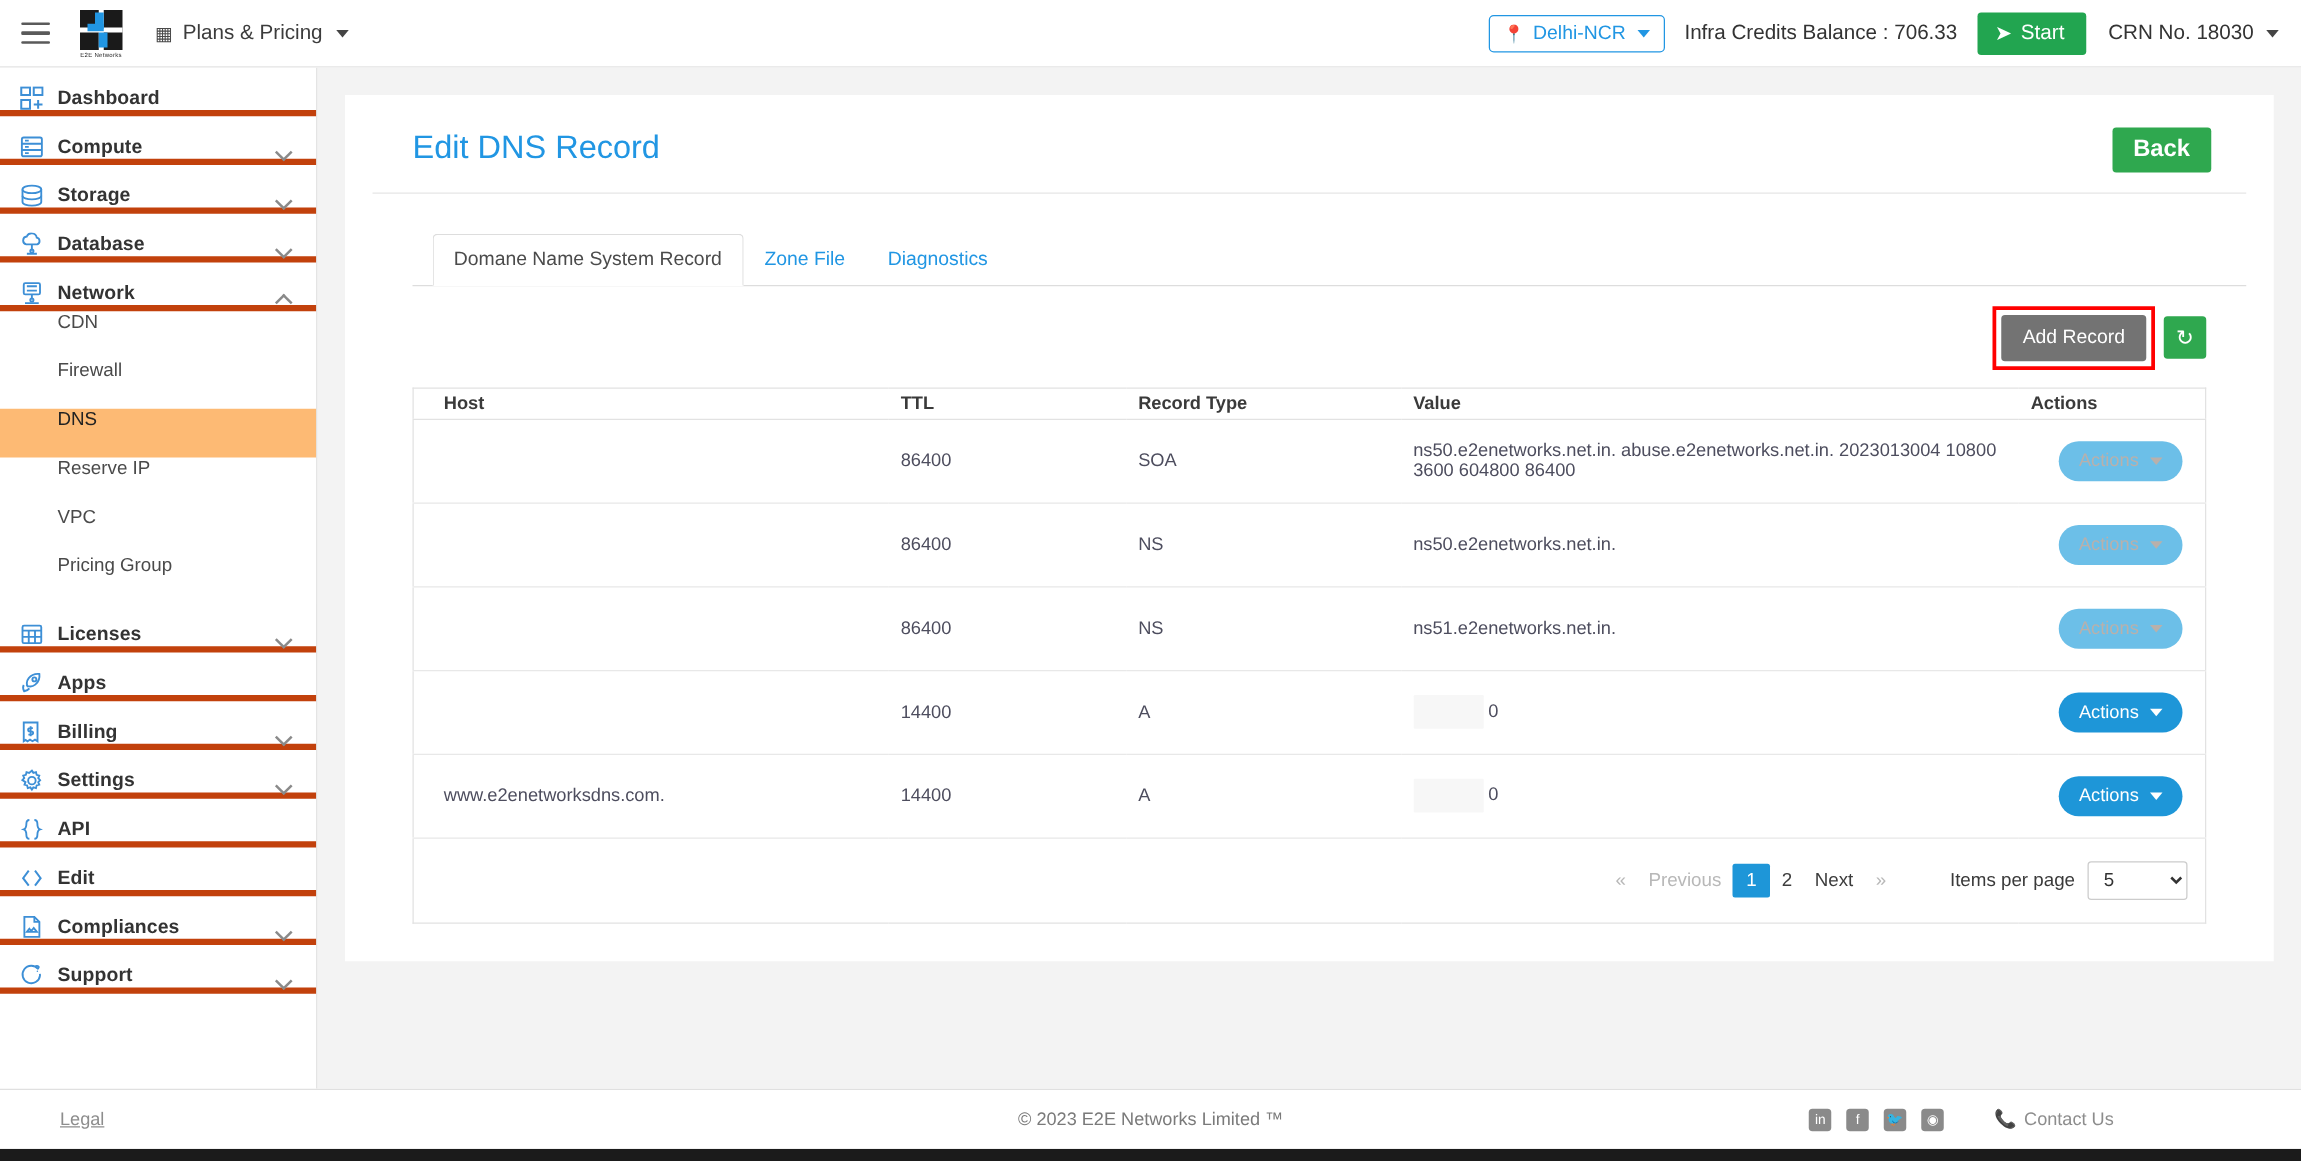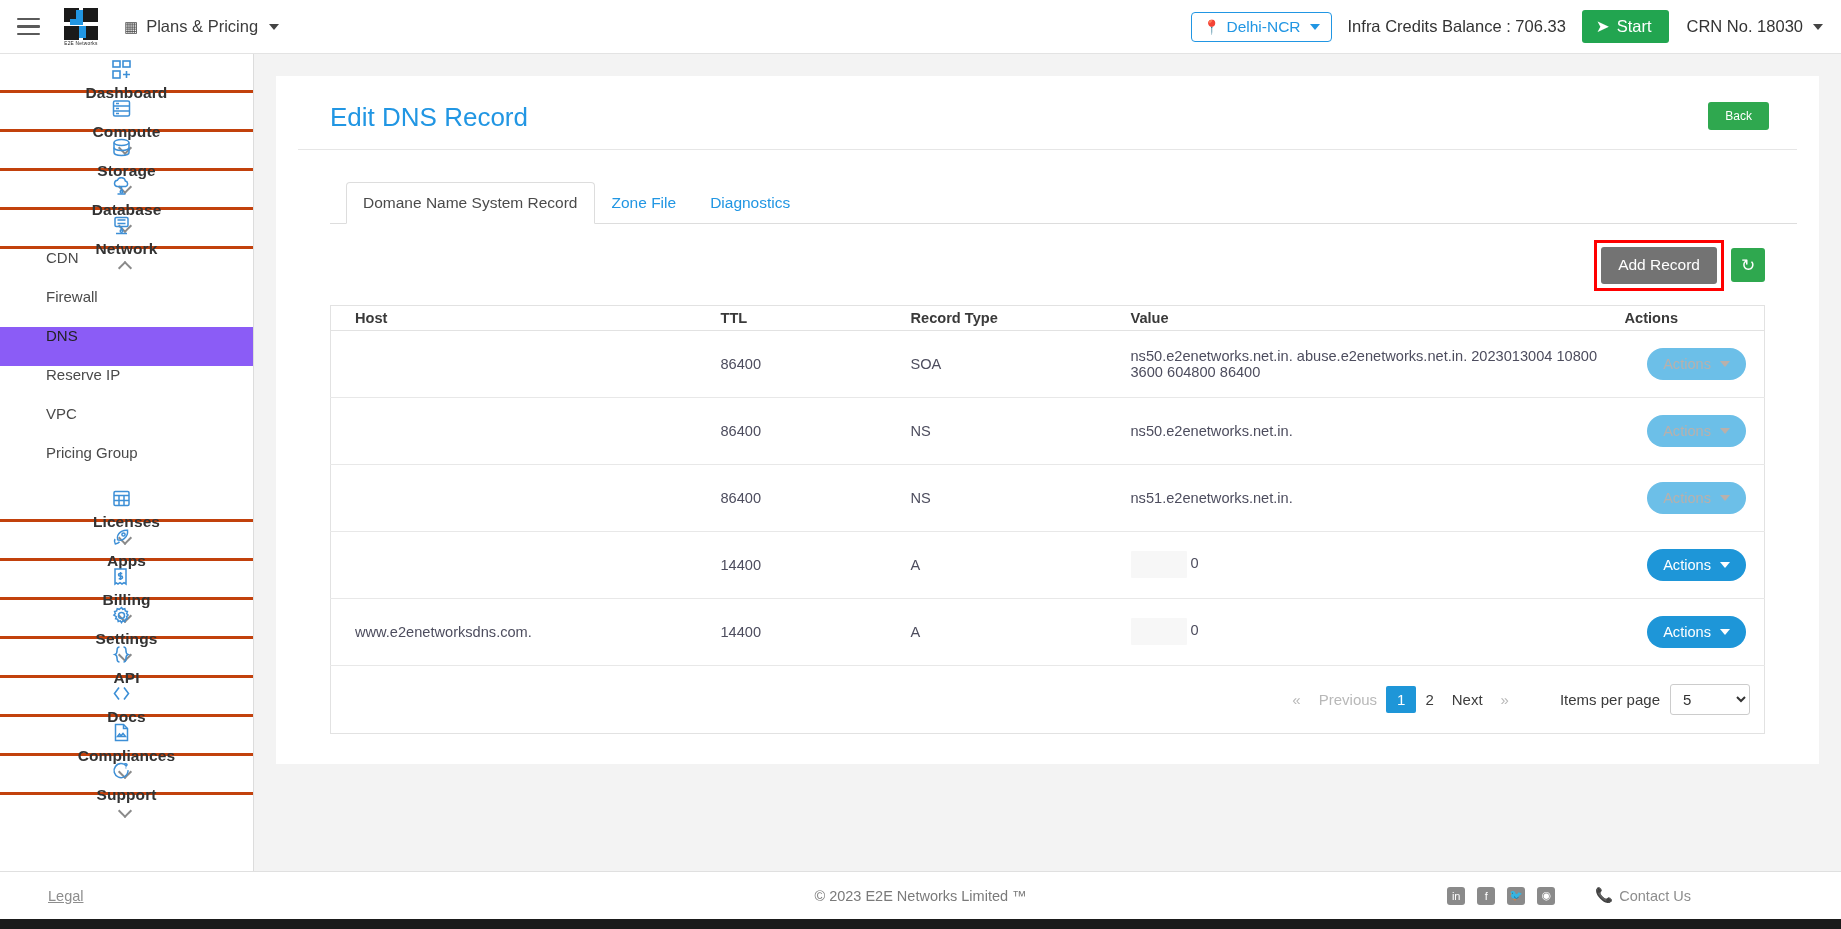--- a/index.html
+++ b/index.html
@@ -102,25 +102,24 @@
 
   
   .sidebar {
     width: 254px; flex: 0 0 254px;
     background: #fff;
     border-right: 1px solid #dcdcdc;
     overflow-y: auto; overflow-x: hidden;
     padding-bottom: 20px;
   }
   .nav-item {
-    display: flex; align-items: center;
+    display: flex; align-items: flex-end;
     height: 39px; padding: 0 16px 0 16px;
     cursor: pointer; position: relative;
-    border-bottom: 3px solid #c2410c;
-    flex-direction: column;
+    border-bottom: 5px solid #c2410c;
   }
   .nav-item:first-child { border-top: none; }
   .nav-item .ico {
     width: 30px; flex: 0 0 30px; display: flex;
     align-items: center; justify-content: flex-start;
     color: #3d8fd6;
   }
   .nav-item .lbl {
     font-size: 15.5px; color: #333; font-weight: bold;
     letter-spacing: .1px; flex: 1 1 auto;
@@ -134,21 +133,21 @@
     border-right: 2px solid #8a8a8a; border-bottom: 2px solid #8a8a8a;
     transform: rotate(45deg);
   }
   .chev.up::before { transform: rotate(-135deg); top: 5px; }
   .subnav { background: #fff; }
   .sub-item {
     height: 39px; display: flex; align-items: flex-start;
     padding-left: 46px; font-size: 15px; color: #4a4a4a;
     cursor: pointer;
   }
-  .sub-item.active { background: #8b5cf6; color: #222; }
+  .sub-item.active { background: #fdba74; color: #222; }
 
   
   .content {
     flex: 1 1 auto; background: #f3f3f3;
     overflow: auto; padding: 0;
     display: flex; flex-direction: column;
   }
   .page-card {
     background: #fff;
     margin: 22px 22px 0 22px;
@@ -158,22 +157,22 @@
   .page-head {
     display: flex; align-items: flex-start; justify-content: space-between;
     border-bottom: 1px solid #e6e6e6; padding-bottom: 16px;
   }
   .page-title {
     color: #2196e3; font-size: 26px; font-weight: normal;
     margin: 6px 0 0 32px;
   }
   .back-btn {
     background: #2fa84f; color: #fff; border: none;
-    font-size: 12px; padding: 7px 17px; border-radius: 3px;
-    cursor: pointer; margin-top: 6px; margin-right: 28px;
+    font-size: 19px; padding: 7px 17px; border-radius: 3px;
+    cursor: pointer; margin-top: 6px; margin-right: 28px; font-weight: bold;
   }
 
   
   .tabs {
     display: flex; align-items: flex-end; margin: 32px 0 0 32px;
     border-bottom: 1px solid #dddddd; padding-left: 16px;
   }
   .tab {
     font-size: 15.5px; padding: 11px 16px; color: #2196e3;
     cursor: pointer; border: 1px solid transparent;
@@ -480,21 +479,21 @@
       </span>
       <span class="lbl">API</span>
     </div>
 
     <div class="nav-item">
       <span class="ico">
         <svg width="19" height="19" viewBox="0 0 19 19" fill="none" stroke="#3d8fd6" stroke-width="1.6">
           <path d="M7 3.5L2.5 9.5 7 15.5M12 3.5l4.5 6-4.5 6"></path>
         </svg>
       </span>
-      <span class="lbl">Docs</span>
+      <span class="lbl">Edit</span>
     </div>
 
     <div class="nav-item">
       <span class="ico">
         <svg width="19" height="19" viewBox="0 0 19 19" fill="none" stroke="#3d8fd6" stroke-width="1.5">
           <path d="M3.5 1.5h8l4 4v12h-12z"></path>
             <path d="M11.5 1.5v4h4"></path>
           <path d="M5.5 13.5l2-2.5 1.5 1.8 2-2.4 2.5 3.1z"></path>
         </svg>
       </span>

